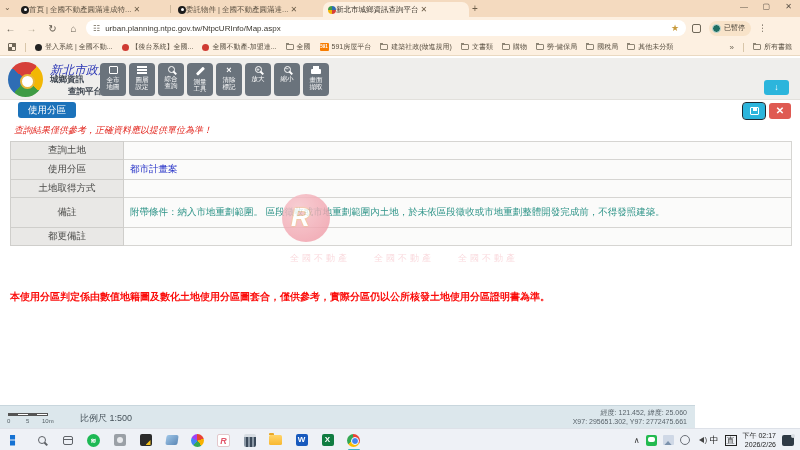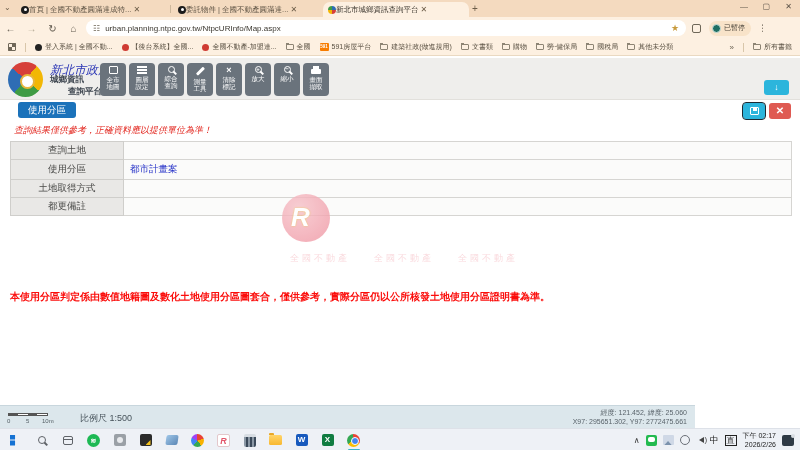--- a/index.html
+++ b/index.html
@@ -292,20 +292,24 @@
       <td><span></span></td>
     </tr>
     <tr style="height:20px;">
       <th>使用分區</th>
       <td><span class="v-blue">都市計畫案</span></td>
     </tr>
     <tr style="height:18px;">
       <th>土地取得方式</th>
       <td><span></span></td>
     </tr>
+    <tr style="height:30px;">
+      <th>備註</th>
+      <td><span class="v-teal">附帶條件：納入市地重劃範圍。 區段徵收或市地重劃範圍內土地，於未依區段徵收或市地重劃整體開發完成前，不得發照建築。</span></td>
+    </tr>
     <tr style="height:18px;">
       <th>都更備註</th>
       <td><span></span></td>
     </tr>
   </tbody>
     </table>
 
   <div class="note">本使用分區判定係由數值地籍圖及數化土地使用分區圖套合，僅供參考，實際分區仍以公所核發土地使用分區證明書為準。</div>
 
   <div class="wmark">

